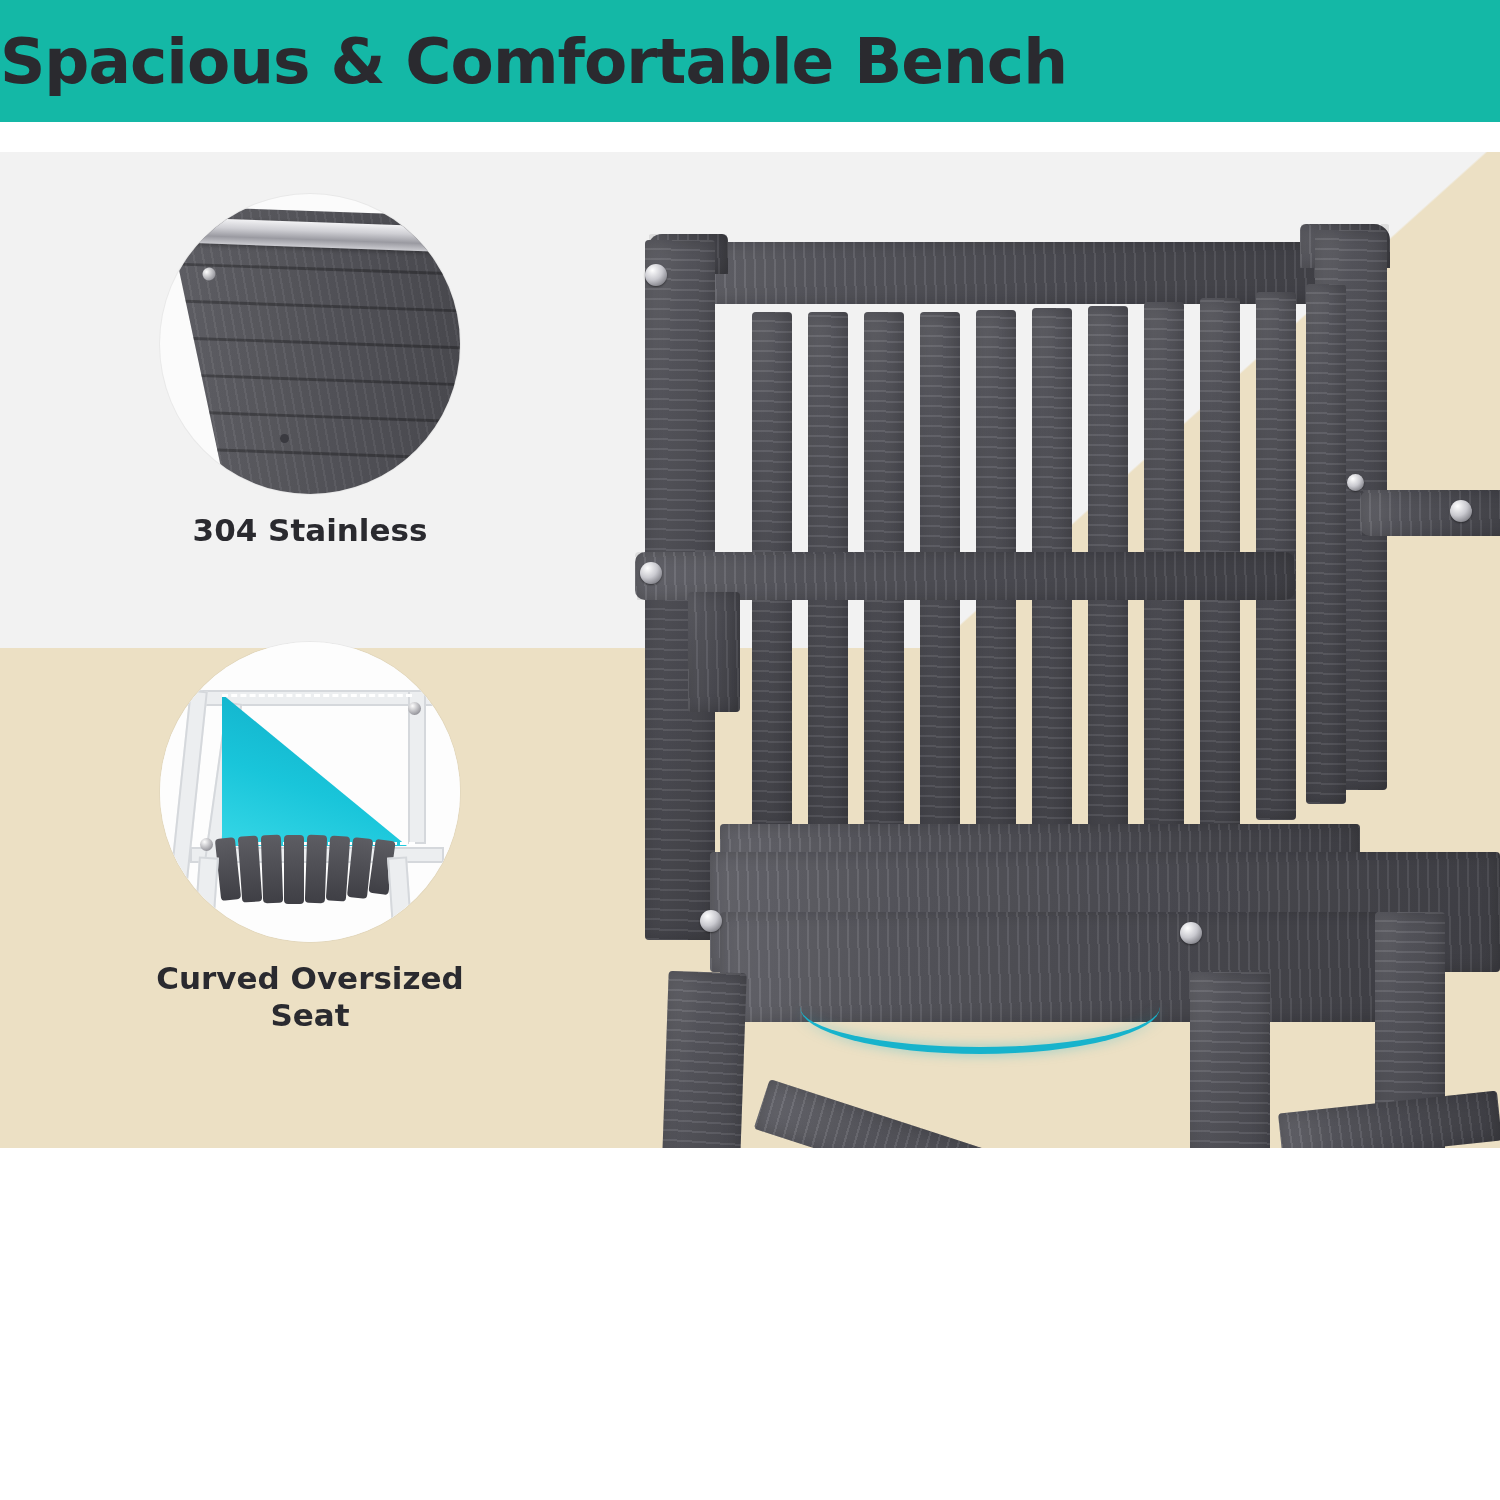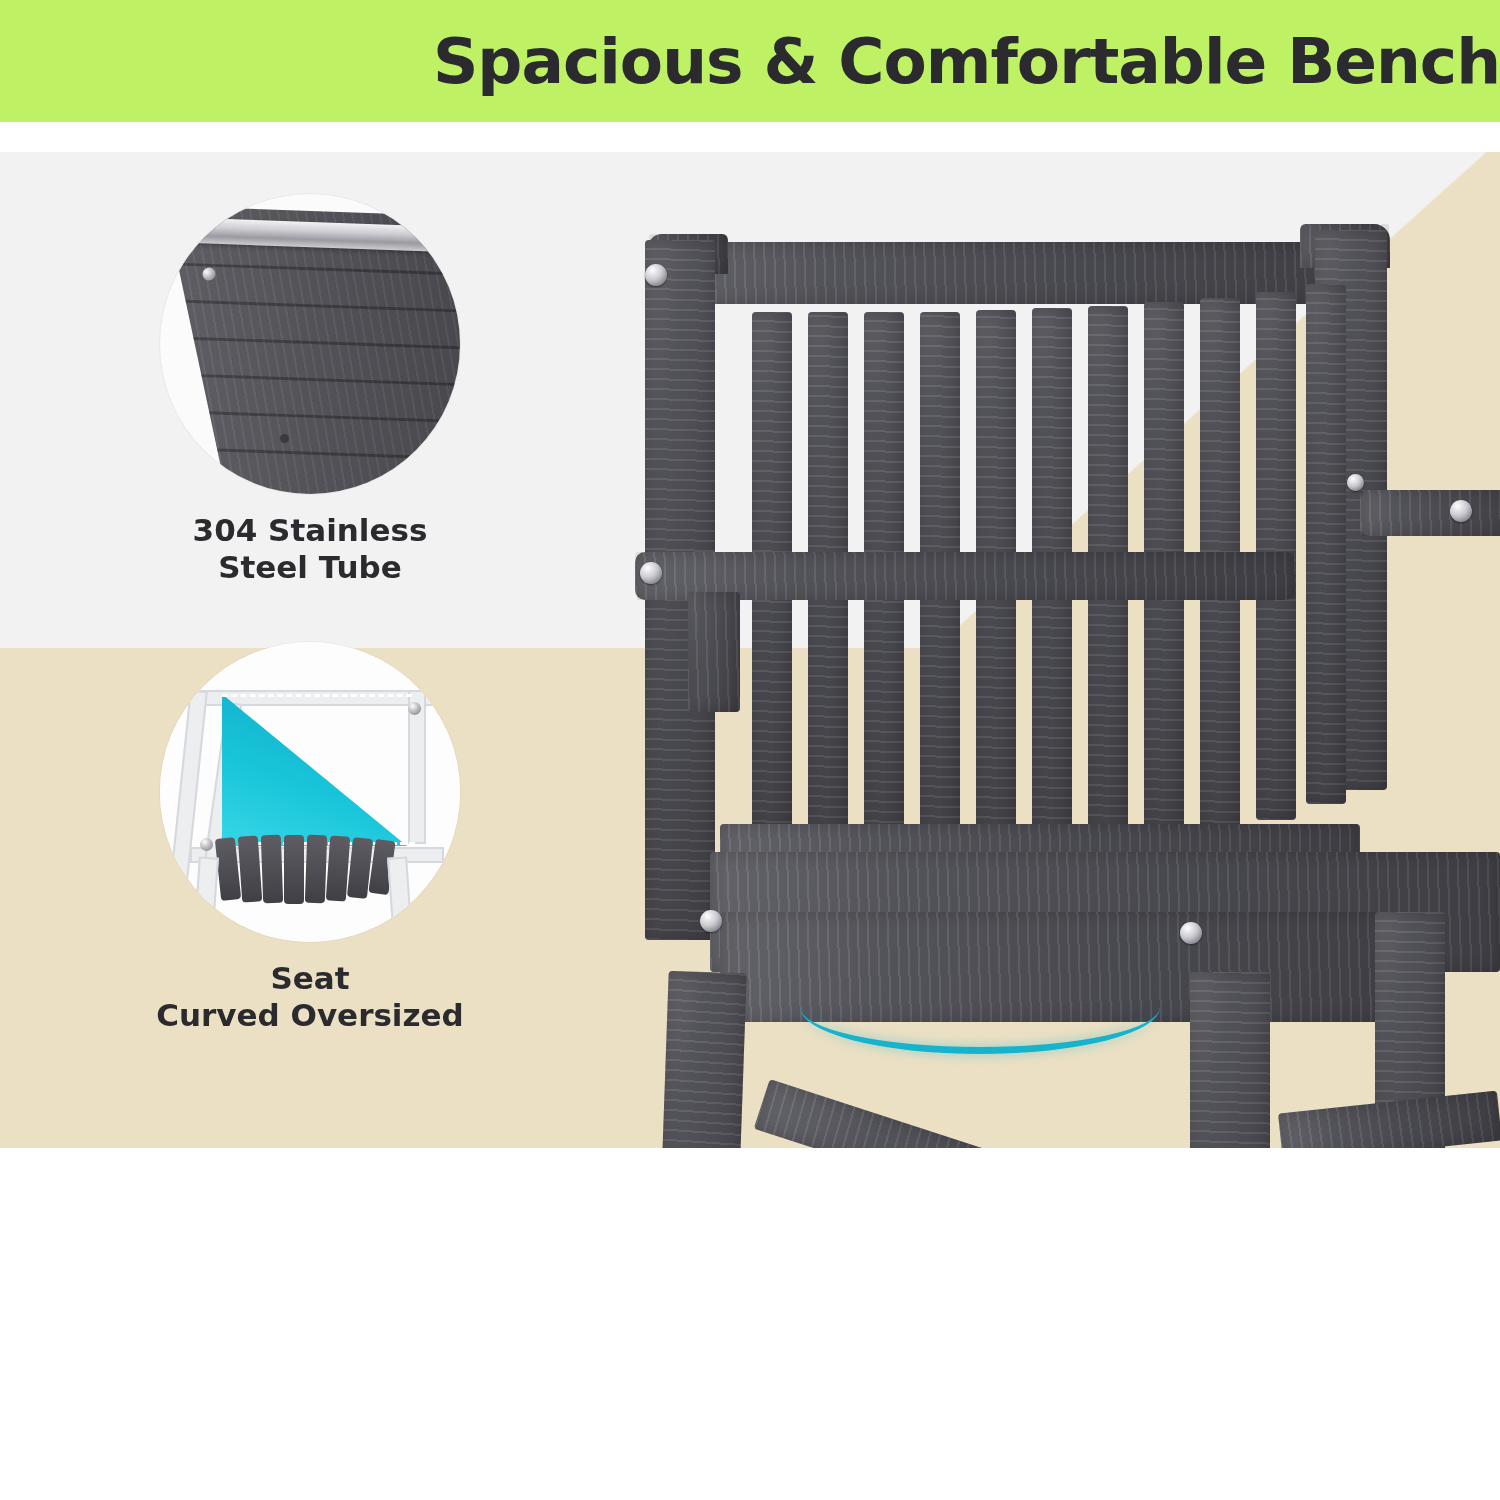--- a/index.html
+++ b/index.html
@@ -7,22 +7,22 @@
     width:1500px;height:1500px;
     background:#ffffff;
     font-family:"DejaVu Sans", sans-serif;
     overflow:hidden;
     position:relative;
   }
 
   
   #header-band{
     position:absolute;left:0;top:0;width:1500px;height:122px;
-    background:#bef264;
-    display:flex;align-items:center;justify-content:flex-end;
+    background:#14b8a6;
+    display:flex;align-items:center;justify-content:flex-start;
   }
   #header-title{
     font-size:63px;
     font-weight:bold;
     color:#2a2a2f;
     letter-spacing:-1px;
     font-family:"DejaVu Sans", sans-serif;
     white-space:nowrap;
   }
 
@@ -175,21 +175,20 @@
           <div class="i1-slat" style="top:210px"></div>
           <div class="i1-slat" style="top:248px"></div>
         </div>
         <div class="i1-tube"></div>
         <div class="i1-screw" style="left:92px;top:68px;"></div>
       </div>
       <div class="i1-screw" style="left:120px;top:240px;width:9px;height:9px;background:#3a3a40;"></div>
     </div>
     <div class="flabel">
       <div>304 Stainless</div>
-      <div>Steel Tube</div>
     </div>
   </div>
 
   <div class="feature" id="feature-seat">
     <div class="fcircle">
       <div class="inset2-body">
 
         <div class="i2-white-frame" style="left:20px;top:48px;width:250px;height:12px;"></div>
         <div class="i2-white-frame" style="left:20px;top:48px;width:14px;height:185px;transform:rotate(6deg);"></div>
         <div class="i2-white-frame" style="left:248px;top:48px;width:14px;height:150px;"></div>
@@ -210,22 +209,22 @@
         <div class="i2-seat-slat" style="left:190px;top:196px;width:20px;height:60px;transform:rotate(6deg);"></div>
         <div class="i2-seat-slat" style="left:212px;top:198px;width:20px;height:54px;transform:rotate(8deg);"></div>
 
         <div class="i2-white-frame" style="left:36px;top:215px;width:16px;height:80px;transform:rotate(4deg);"></div>
         <div class="i2-white-frame" style="left:230px;top:215px;width:16px;height:80px;transform:rotate(-4deg);"></div>
         <div class="i1-screw" style="left:40px;top:196px;"></div>
         <div class="i1-screw" style="left:248px;top:60px;"></div>
       </div>
     </div>
     <div class="flabel">
+      <div>Curved Oversized</div>
       <div>Seat</div>
-      <div>Curved Oversized</div>
     </div>
   </div>
 
 
   <div id="bench">
 
     <div class="wood" style="left:55px;top:30px;width:720px;height:62px;border-radius:10px;"></div>
 
     <div class="wood" style="left:48px;top:22px;width:80px;height:40px;border-radius:14px 6px 0 0;"></div>
     <div class="wood" style="left:700px;top:12px;width:90px;height:44px;border-radius:6px 16px 0 0;"></div>

